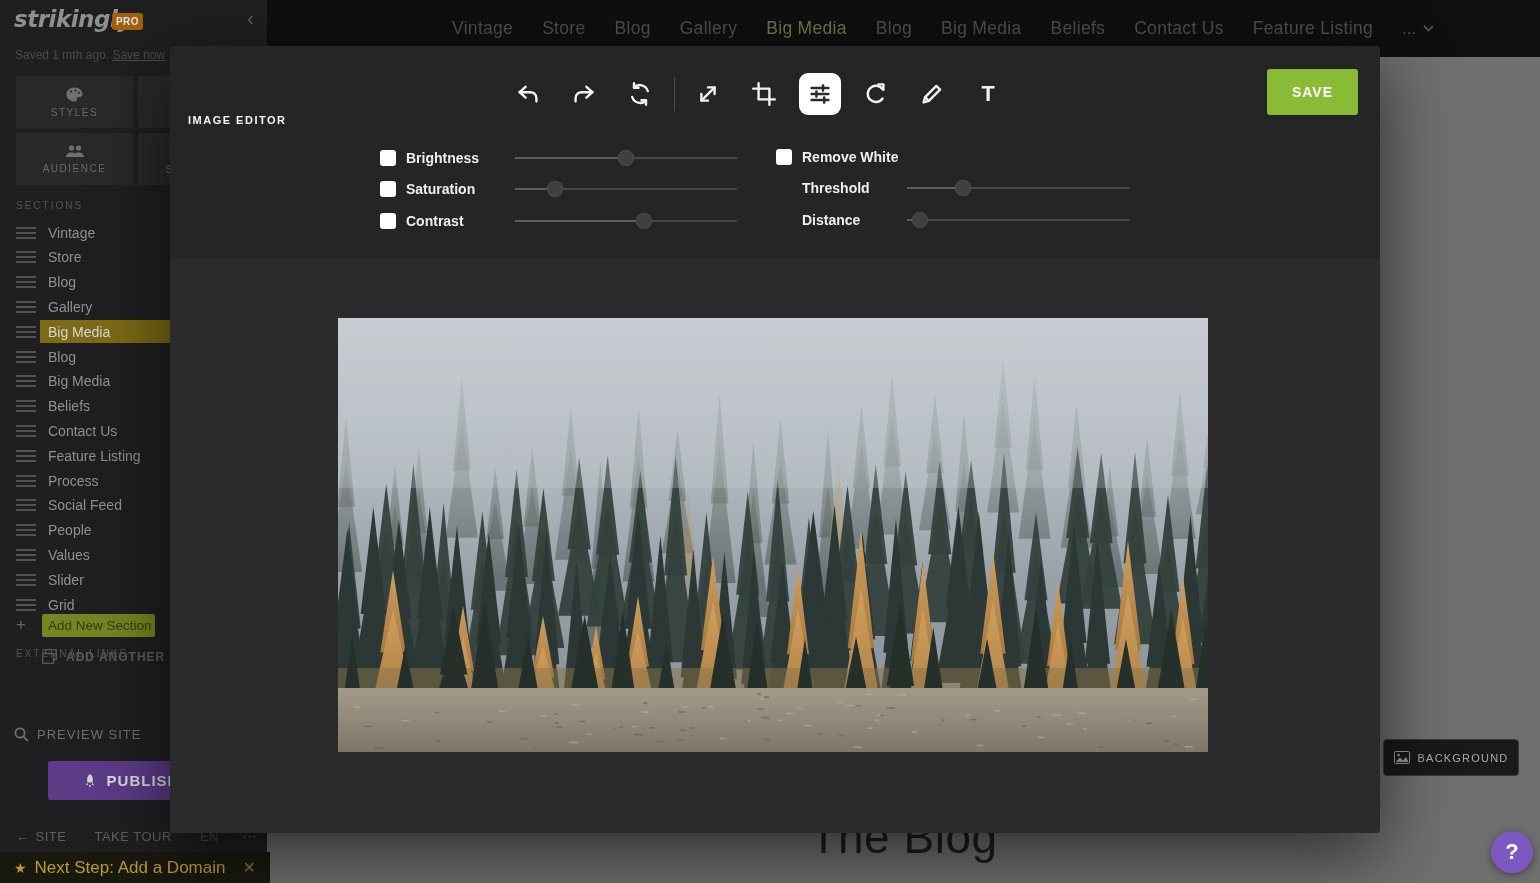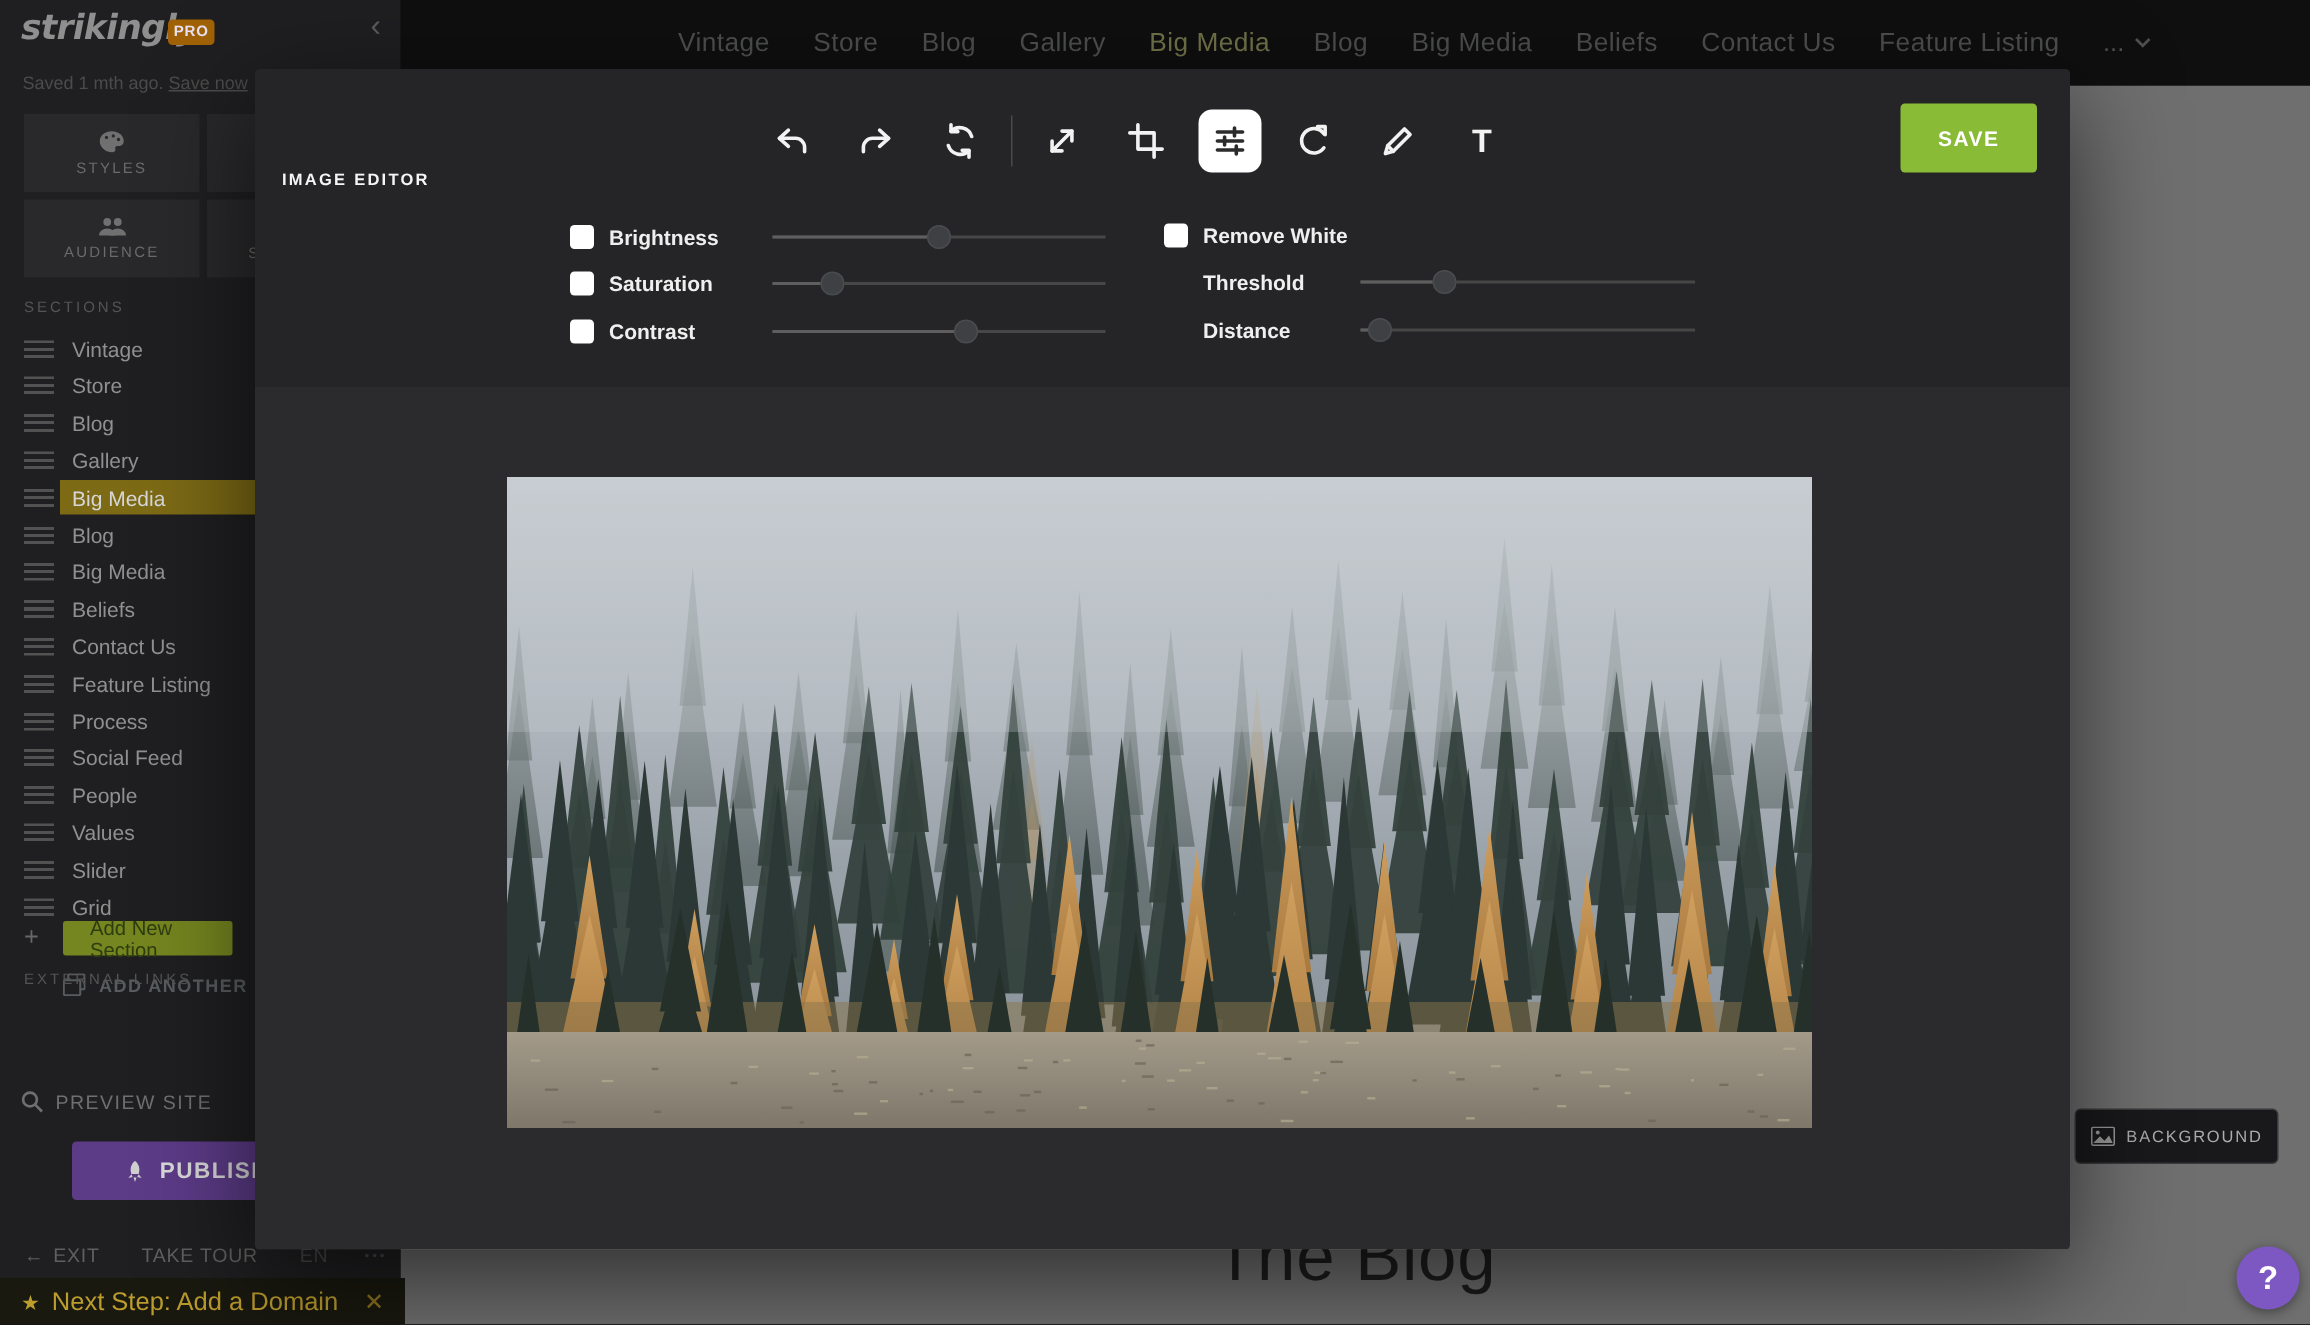--- a/index.html
+++ b/index.html
@@ -38,21 +38,21 @@
   .side-cap{position:absolute;left:16px;font-size:10px;letter-spacing:2px;color:#545454;}
   .sec-row{position:absolute;left:0;width:267px;height:25px;display:flex;align-items:center;cursor:pointer;}
   .handle{position:absolute;left:16px;width:20px;height:12px;
     background:repeating-linear-gradient(#525252 0 2px,transparent 2px 5px);}
   .sec-label{position:absolute;left:48px;font-size:14px;color:#909090;white-space:nowrap;}
   .sec-row.active .sec-hl{position:absolute;left:40px;top:1px;height:23px;width:230px;background:#7c6a15;}
   .sec-row.active .sec-label{color:#d6d6d6;z-index:1;}
   .add-section{position:absolute;left:0;top:613px;width:267px;height:26px;cursor:pointer;}
   .plus{position:absolute;left:16px;top:2px;font-size:17px;color:#666;}
   .add-pill{position:absolute;left:42px;top:1px;width:113px;height:23px;background:#75851f;border-radius:2px;
-    display:flex;align-items:center;padding-left:18px;font-size:13.5px;color:#2e3d10;}
+    display:flex;align-items:center;padding-left:6px;font-size:13.5px;color:#2e3d10;}
   .add-page{position:absolute;left:42px;top:649px;display:flex;align-items:center;gap:9px;color:#585c5e;
     font-size:12px;font-weight:bold;letter-spacing:1px;white-space:nowrap;cursor:pointer;}
   .preview{position:absolute;left:14px;top:727px;display:flex;align-items:center;gap:8px;color:#6f6f6f;
     font-size:13px;letter-spacing:1px;cursor:pointer;}
   .publish-btn{position:absolute;left:48px;top:761px;width:165px;height:39px;background:#5c3b87;border-radius:3px;
     display:flex;align-items:center;justify-content:center;gap:9px;color:#d8d8d8;font-size:15px;font-weight:bold;letter-spacing:1px;cursor:pointer;}
   .side-footer{position:absolute;left:16px;top:829px;display:flex;align-items:center;color:#5f5f5f;font-size:13px;letter-spacing:.5px;}
   .next-step{position:absolute;left:0;top:852px;width:270px;height:31px;background:#191910;display:flex;align-items:center;}
   .next-step .star{color:#bb9c2d;font-size:14px;margin-left:14px;}
   .next-step .txt{color:#bb9c2d;font-size:17px;margin-left:8px;flex:1;}
@@ -271,21 +271,21 @@
         <path d="M8 1 C10.6 2.8 11.6 6.2 10.4 9.6 L5.6 9.6 C4.4 6.2 5.4 2.8 8 1 Z" fill="#cfcfcf"></path>
         <path d="M5.6 9.8 L3.6 12.4 L6.4 11.6 Z" fill="#cfcfcf"></path>
         <path d="M10.4 9.8 L12.4 12.4 L9.6 11.6 Z" fill="#cfcfcf"></path>
         <path d="M7 12 L8 15 L9 12 Z" fill="#cfcfcf"></path>
       </svg>
       <span>PUBLISH</span>
     </div>
 
     <div class="side-footer">
       <span style="margin-right:6px;">←</span>
-      <span>EXIT</span>
+      <span>SITE</span>
       <span style="margin-left:28px;">TAKE TOUR</span>
       <span style="margin-left:28px;color:#474747;">EN</span>
       <span style="margin-left:24px;color:#474747;font-size:9px;letter-spacing:2px;">•••</span>
     </div>
 
     <div class="next-step">
       <span class="star">★</span>
       <span class="txt">Next Step: Add a Domain</span>
       <span class="x">✕</span>
     </div>

